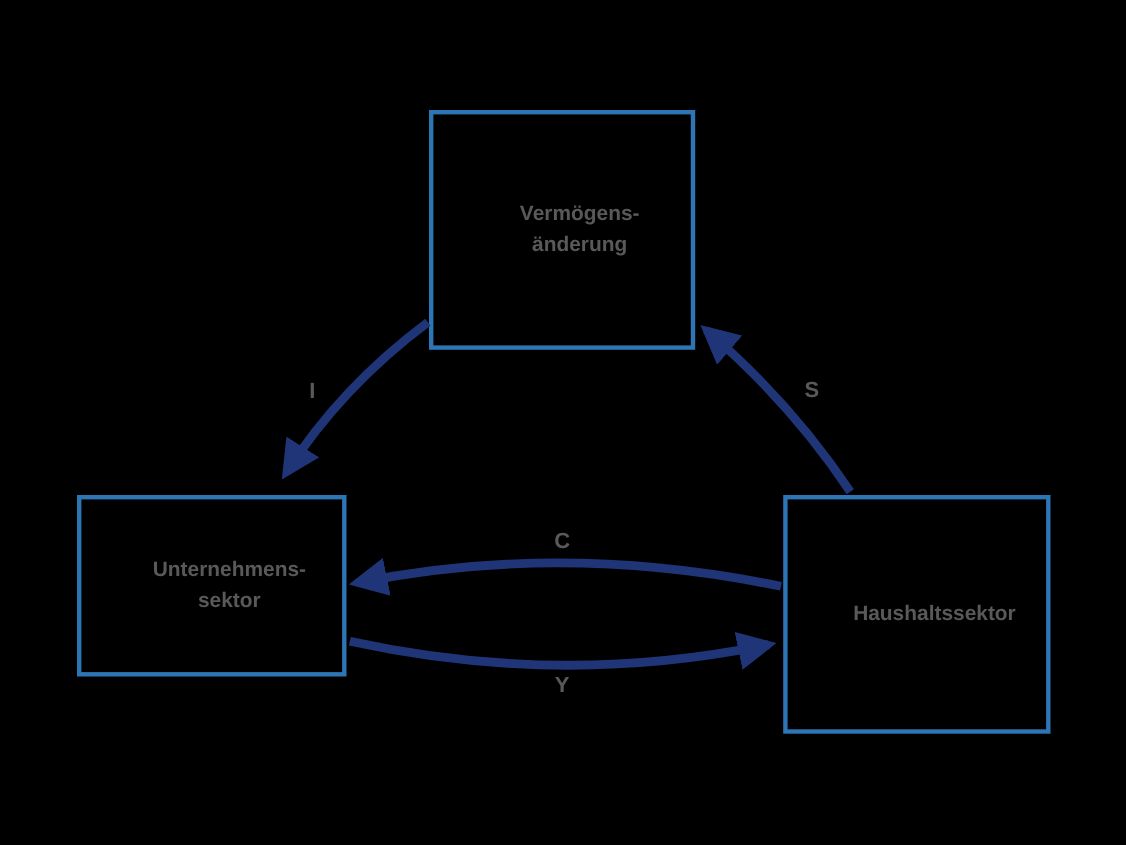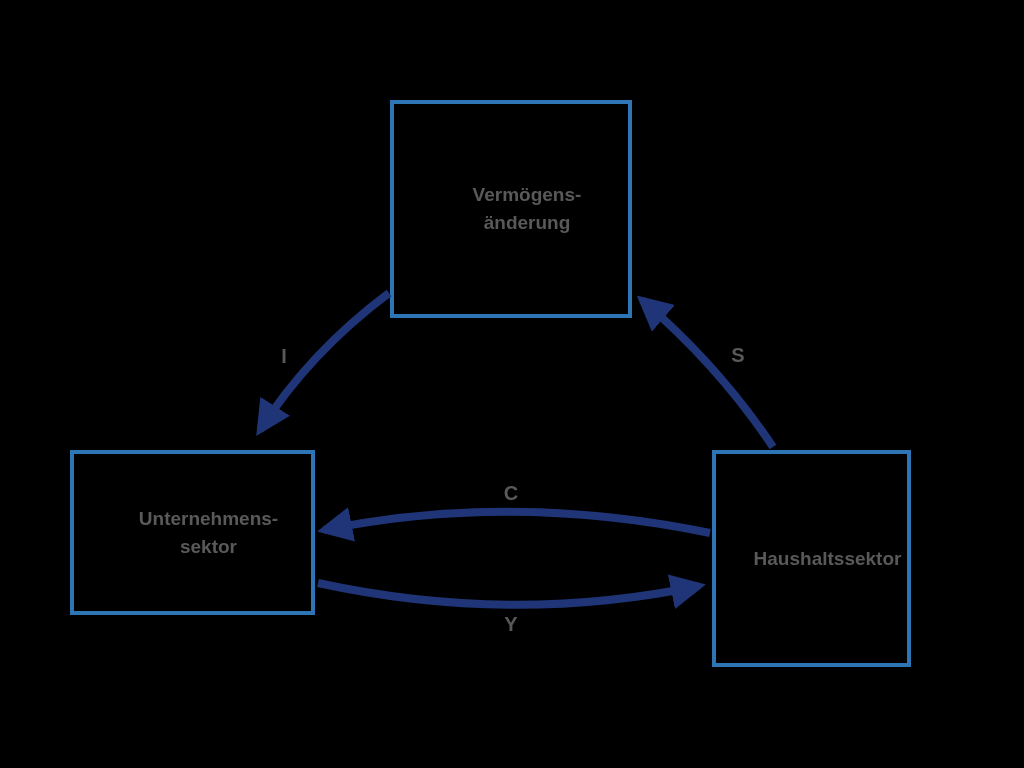--- a/index.html
+++ b/index.html
@@ -30,21 +30,21 @@
   }
   .node-label {
     white-space: pre-line;
     color: var(--color-label_text, #595959);
     font-size: 19px;
     font-weight: bold;
     line-height: 1.45;
   }
   #node-vermoegensaenderung { left: 390px; top: 100px; width: 242px; height: 218px; }
   #node-unternehmenssektor  { left: 70px;  top: 450px; width: 245px; height: 165px; }
-  #node-haushaltssektor     { left: 712px; top: 450px; width: 199px; height: 217px; }
+  #node-haushaltssektor     { left: 712px; top: 450px; width: 243px; height: 217px; }
   .arrow-layer {
     position: absolute;
     left: 0; top: 0;
     width: 1024px;
     height: 768px;
     pointer-events: none;
   }
   .flow-path {
     fill: none;
     stroke: var(--color-arrow, #1F3577);

